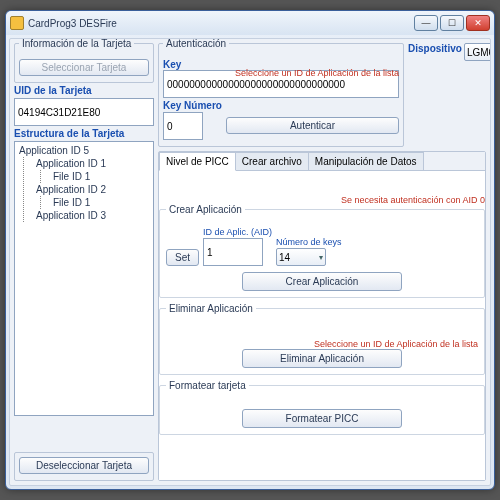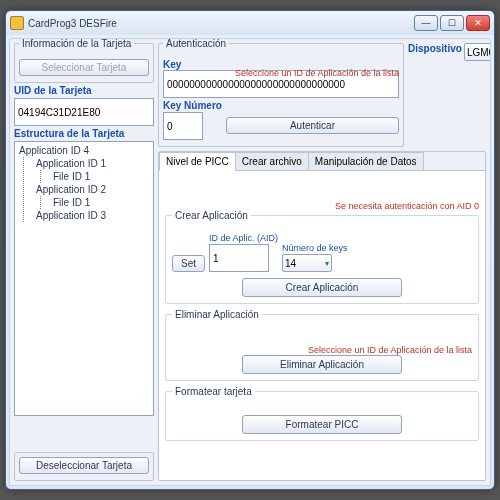--- a/index.html
+++ b/index.html
@@ -26,21 +26,21 @@
 .toprow { display: flex; gap: 4px; }
 .auth { flex: 1; }
 .redmsg { color: #c03020; font-size: 9px; margin-top: 24px; }
 .dd { display: flex; gap: 2px; }
 .select { border: 1px solid #8fa4c0; background: linear-gradient(#fff,#e8eef6); height: 18px; padding: 0 2px; display:flex; align-items:center; justify-content: space-between; cursor: pointer; border-radius:2px;}
 .select .arrow { color:#466; font-size:8px;}
 .tabs { border: 1px solid #bac6d8; border-radius: 2px; background: #fff; flex:1; display:flex; flex-direction: column; }
 .tabbar { display: flex; background: #edf1f7; }
 .tab { padding: 3px 6px; border: 1px solid #bac6d8; border-bottom: none; background: #e4eaf2; cursor: pointer; margin-right: -1px; }
 .tab.active { background: #fff; border-bottom: 1px solid #fff; position: relative; z-index: 1; }
-.tabcontent { flex:1; border-top: 1px solid #bac6d8; margin-top:-1px; padding: 6px; background:#fff; overflow:auto;}
+.tabcontent { flex:1; border-top: 1px solid #bac6d8; margin-top:-1px; background:#fff; overflow:auto;}
 .subbox { border: 1px solid #cdd6e2; border-radius: 2px; padding: 6px; margin-bottom: 10px; }
 .subbox .sublegend { position: relative; top: -12px; background:#fff; padding: 0 3px; color:#2a3a55; display:inline-block; margin-bottom:-8px;}
 .row { display:flex; gap:4px; align-items:flex-end; }
 .col { display:flex; flex-direction:column; gap:1px; }
 .lbl-small { color:#1a4fb0; font-size:9px; }
 .bigbtn { display:block; margin: 6px auto 0 auto; width: 160px; text-align:center; padding: 3px 0;}
 .num-input { width: 60px; }
 .authrow { display:flex; gap:4px; align-items:center; margin-top:2px;}
 </style>
 </head>
@@ -59,21 +59,21 @@
   <div class="content">
     <div class="left">
       <div class="fieldset">
         <span class="legend">Información de la Tarjeta</span>
         <button class="btn disabled" style="width:100%">Seleccionar Tarjeta</button>
       </div>
       <div class="blue-label">UID de la Tarjeta</div>
       <input class="textbox" value="04194C31D21E80" style="">
       <div class="blue-label">Estructura de la Tarjeta</div>
       <div class="tree">
-        <div class="tree-item"><span>Application ID 4</span>
+        <div class="tree-item"><span>Application ID 5</span>
           <div class="tree-children">
             <div class="tree-item"><span>Application ID 1</span>
               <div class="tree-children">
                   <div class="tree-item">File ID 1</div>
                 </div>
             </div>
             <div class="tree-item"><span>Application ID 2</span>
               <div class="tree-children">
                   <div class="tree-item">File ID 1</div>
                 </div>

